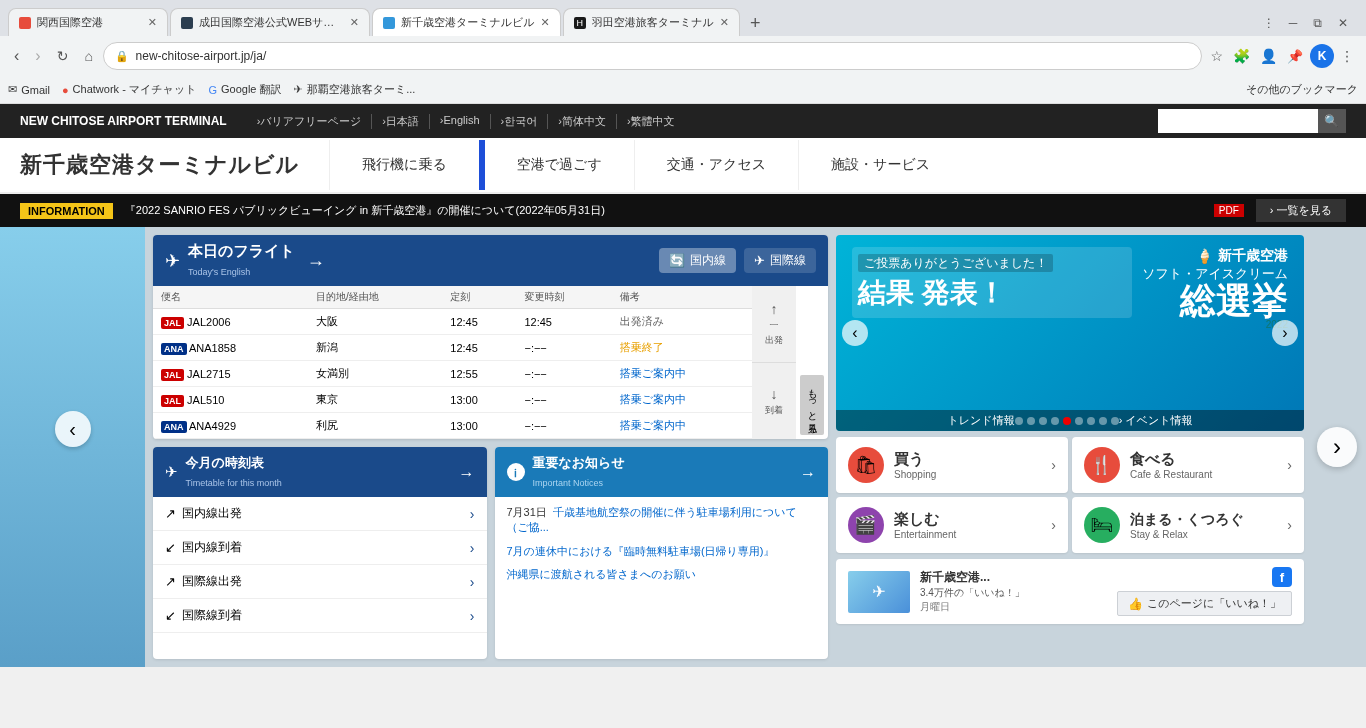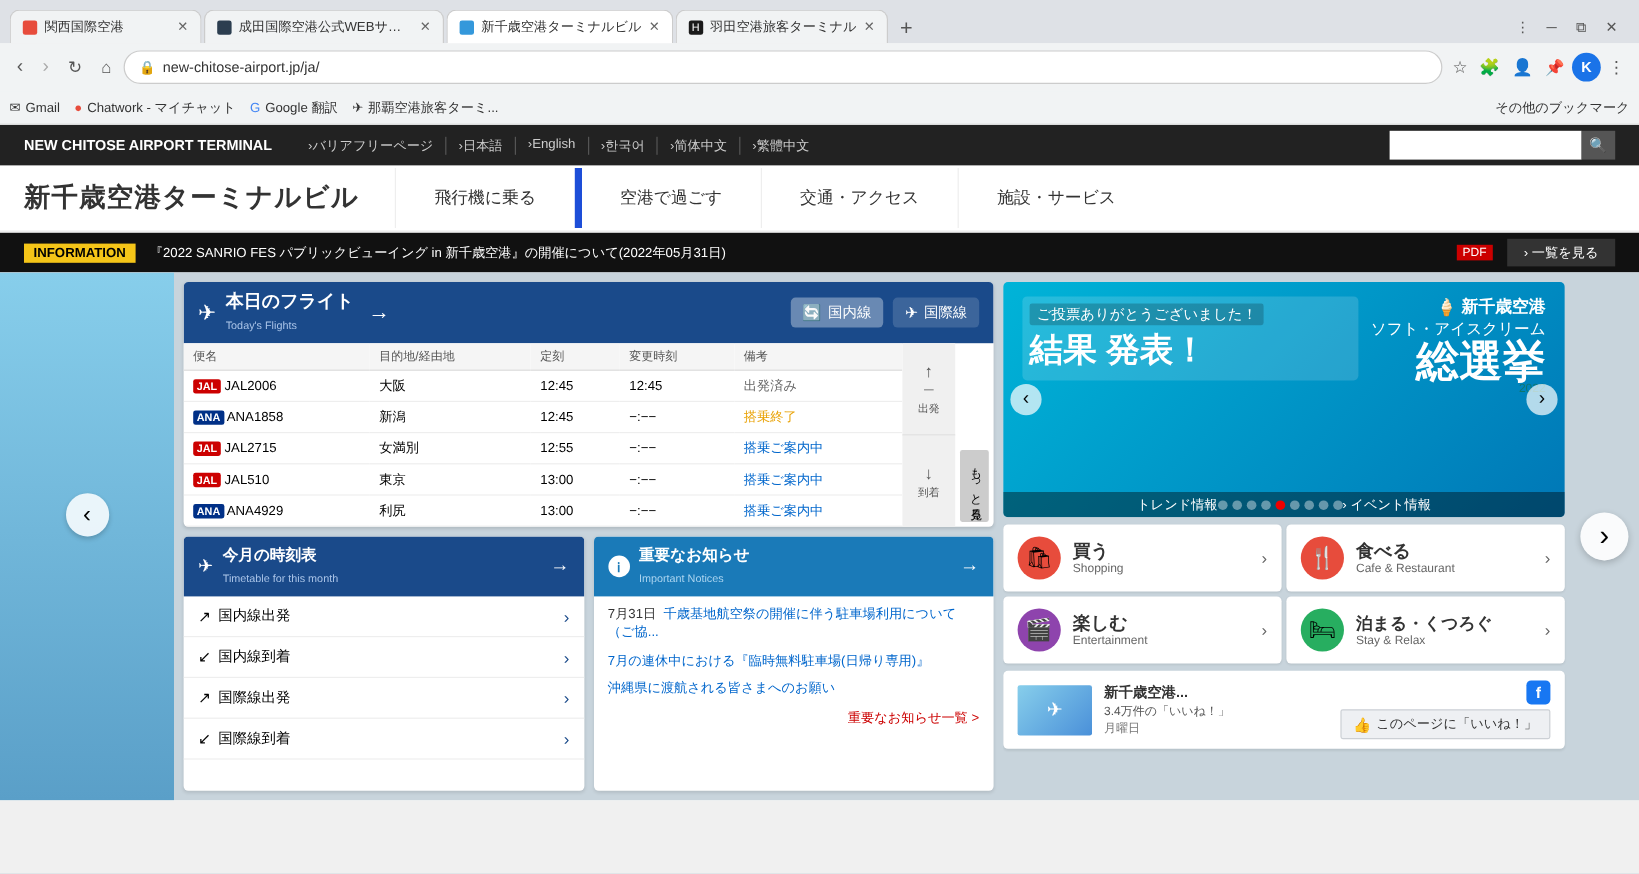--- a/index.html
+++ b/index.html
@@ -123,21 +123,21 @@
       <button style="position:absolute;left:50%;bottom:50%;transform:translateX(-50%);background:rgba(255,255,255,0.85);border:none;border-radius:50%;width:36px;height:36px;font-size:20px;cursor:pointer;display:flex;align-items:center;justify-content:center;box-shadow:0 2px 4px rgba(0,0,0,0.2);">‹</button>
     </div>
 
     <div style="flex:1;padding:8px;display:flex;flex-direction:column;gap:8px;overflow:hidden;min-width:0;">
 
       <div style="background:#fff;border-radius:4px;overflow:hidden;box-shadow:0 1px 3px rgba(0,0,0,0.12);">
         <div style="background:#1a4a8a;color:#fff;display:flex;align-items:center;padding:7px 12px;gap:8px;">
           <span style="font-size:18px;">✈</span>
           <div>
             <span style="font-size:15px;font-weight:bold;display:block;">本日のフライト</span>
-            <span style="font-size:9px;color:#aac4e8;">Today's Flights</span>
+            <span style="font-size:9px;color:#aac4e8;">Today's English</span>
           </div>
           <span style="font-size:18px;margin-left:4px;">→</span>
           <div style="display:flex;gap:8px;margin-left:auto;">
             <div style="display:flex;align-items:center;gap:5px;background:rgba(255,255,255,0.35);border-radius:4px;padding:4px 10px;font-size:12px;color:#fff;cursor:pointer;">
               <span style="font-size:13px;">🔄</span>
               <span>国内線</span>
             </div>
             <div style="display:flex;align-items:center;gap:5px;background:rgba(255,255,255,0.15);border-radius:4px;padding:4px 10px;font-size:12px;color:#fff;cursor:pointer;">
               <span style="font-size:13px;">✈</span>
               <span>国際線</span>
@@ -260,21 +260,20 @@
             <div style="margin-bottom:8px;color:#0066cc;cursor:pointer;line-height:1.4;">
               <span style="color:#333;">7月31日</span>
               &nbsp;<span>千歳基地航空祭の開催に伴う駐車場利用について（ご協...</span>
             </div>
             <div style="margin-bottom:8px;color:#0066cc;cursor:pointer;line-height:1.4;">
               <span>7月の連休中における『臨時無料駐車場(日帰り専用)』</span>
             </div>
             <div style="margin-bottom:8px;color:#0066cc;cursor:pointer;line-height:1.4;">
               <span>沖縄県に渡航される皆さまへのお願い</span>
             </div>
-            <span style="color:#c00;font-size:11px;text-align:right;display:block;margin-top:4px;cursor:pointer;">重要なお知らせ一覧 &gt;</span>
           </div>
         </div>
       </div>
     </div>
 
     <div style="width:472px;flex-shrink:0;padding:8px 4px 8px 0;display:flex;flex-direction:column;gap:6px;overflow:hidden;">
 
       <div style="position:relative;border-radius:4px;overflow:hidden;height:196px;flex-shrink:0;">
 
         <div style="position:absolute;inset:0;background:linear-gradient(135deg,#00b4d8,#0077b6);"></div>

